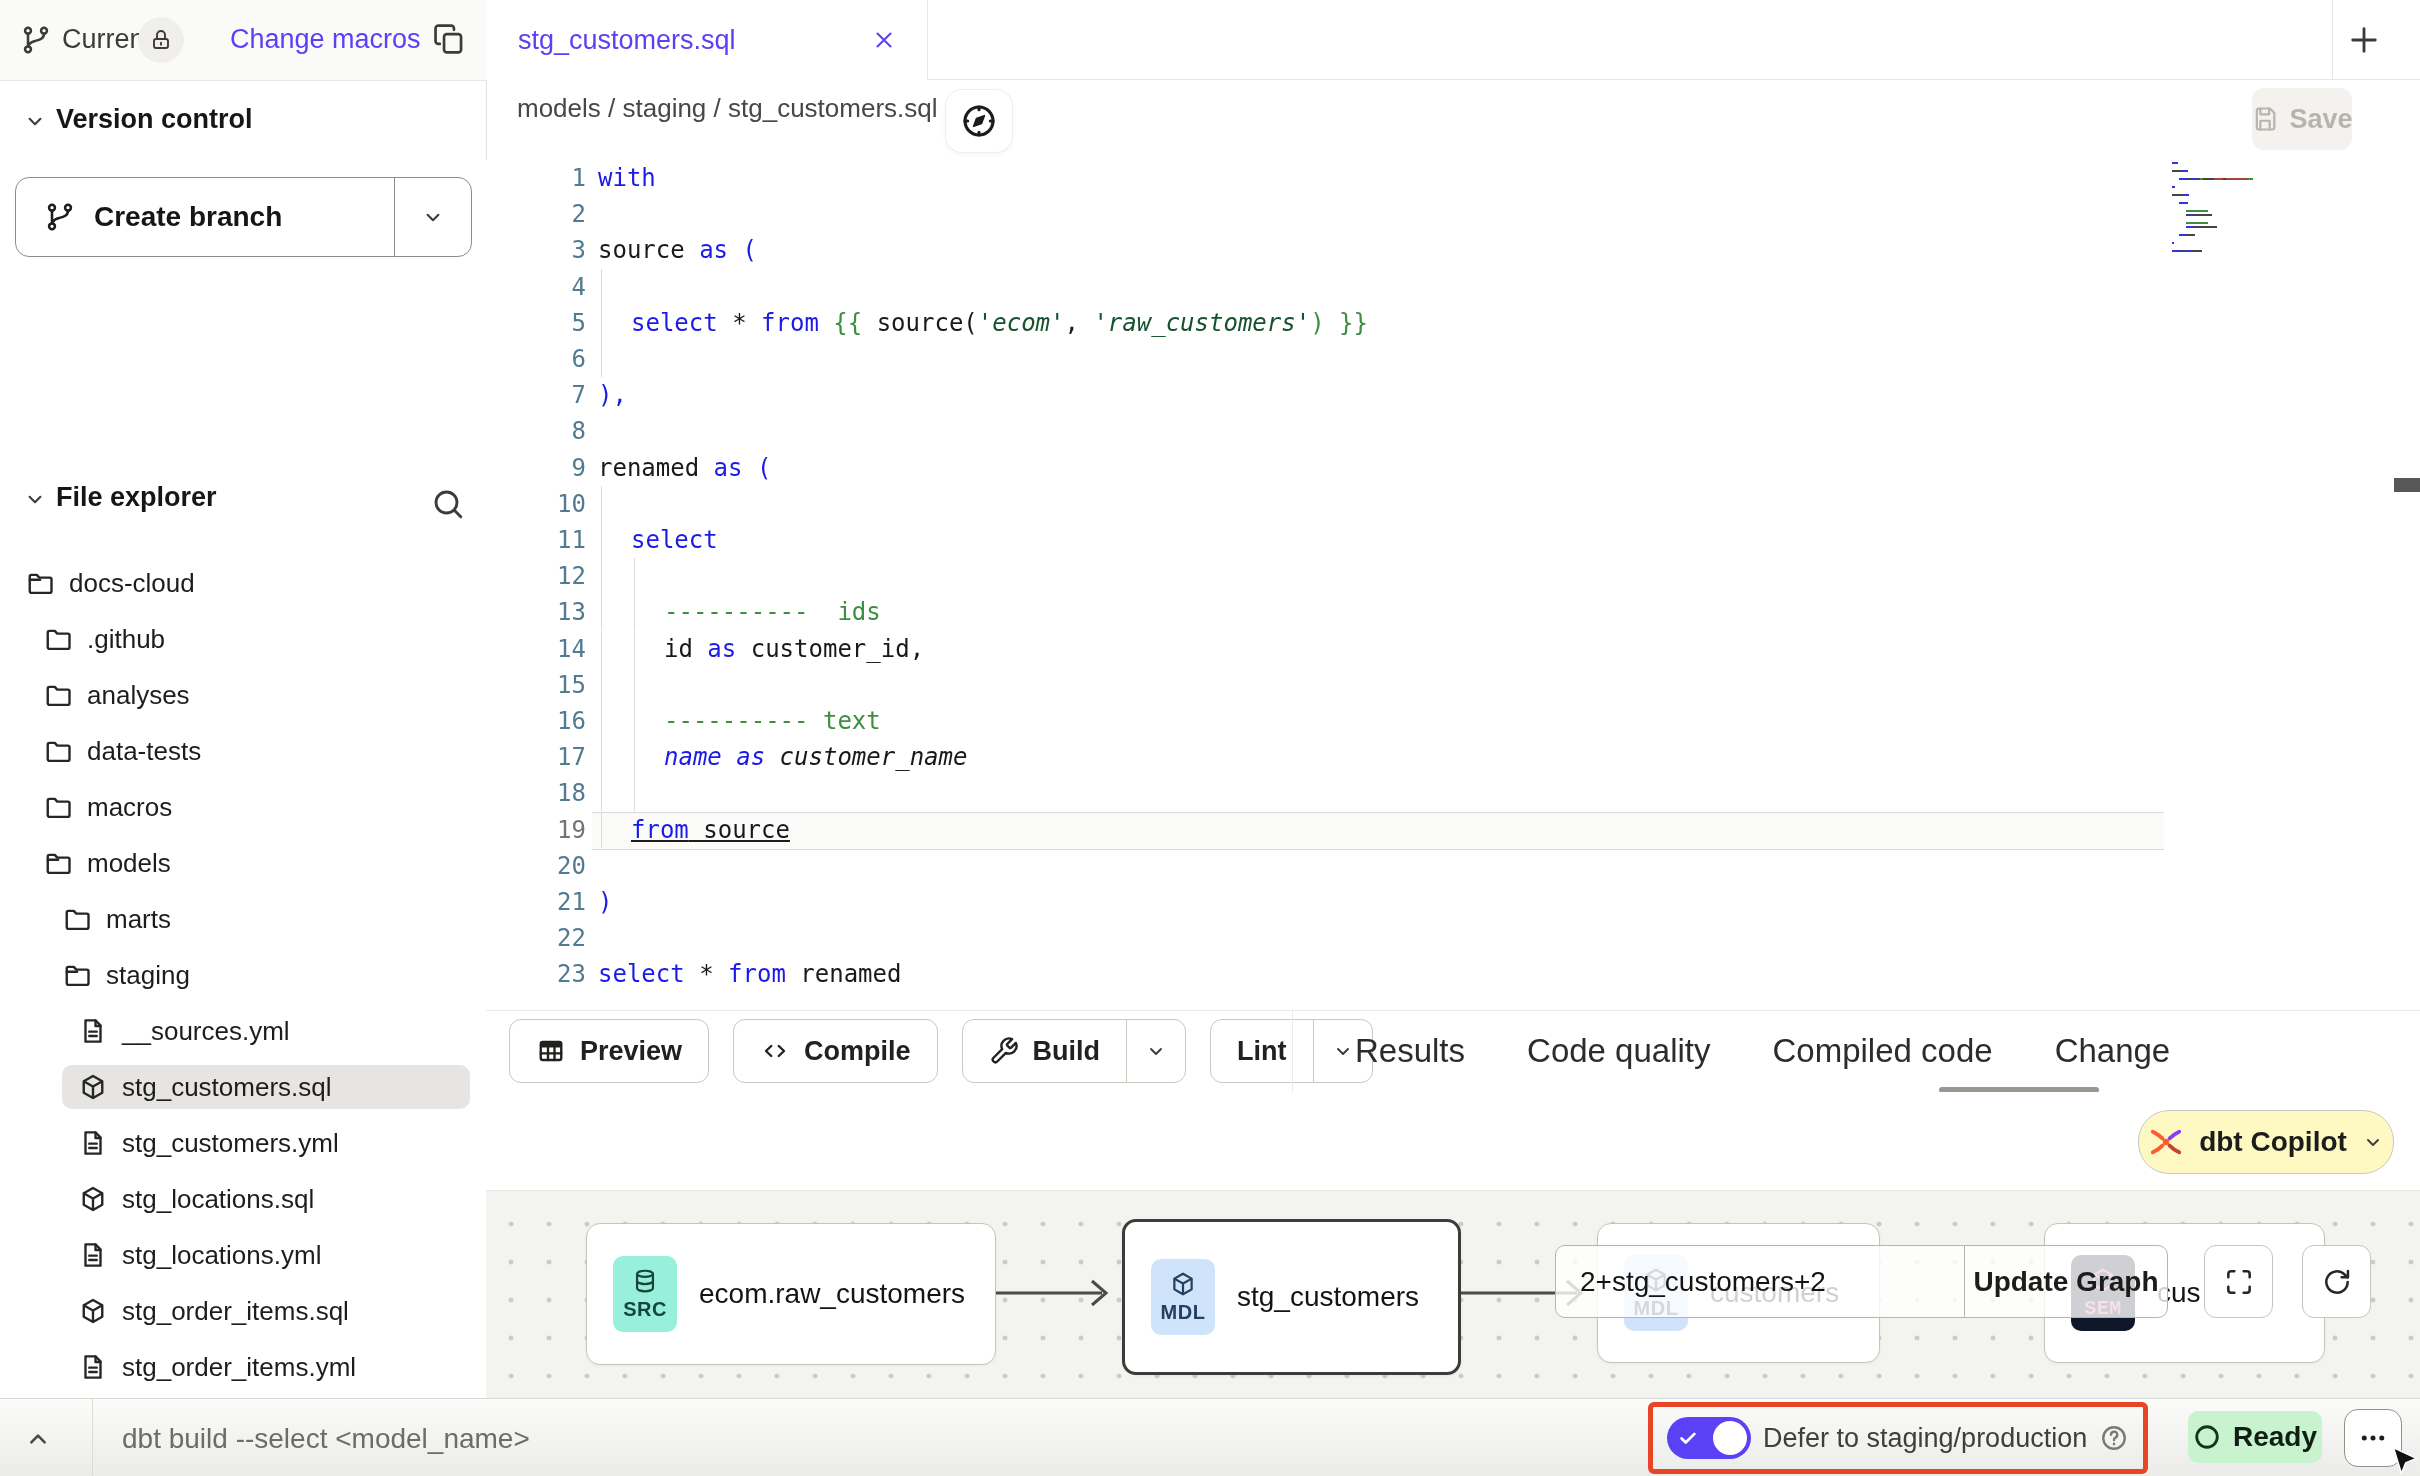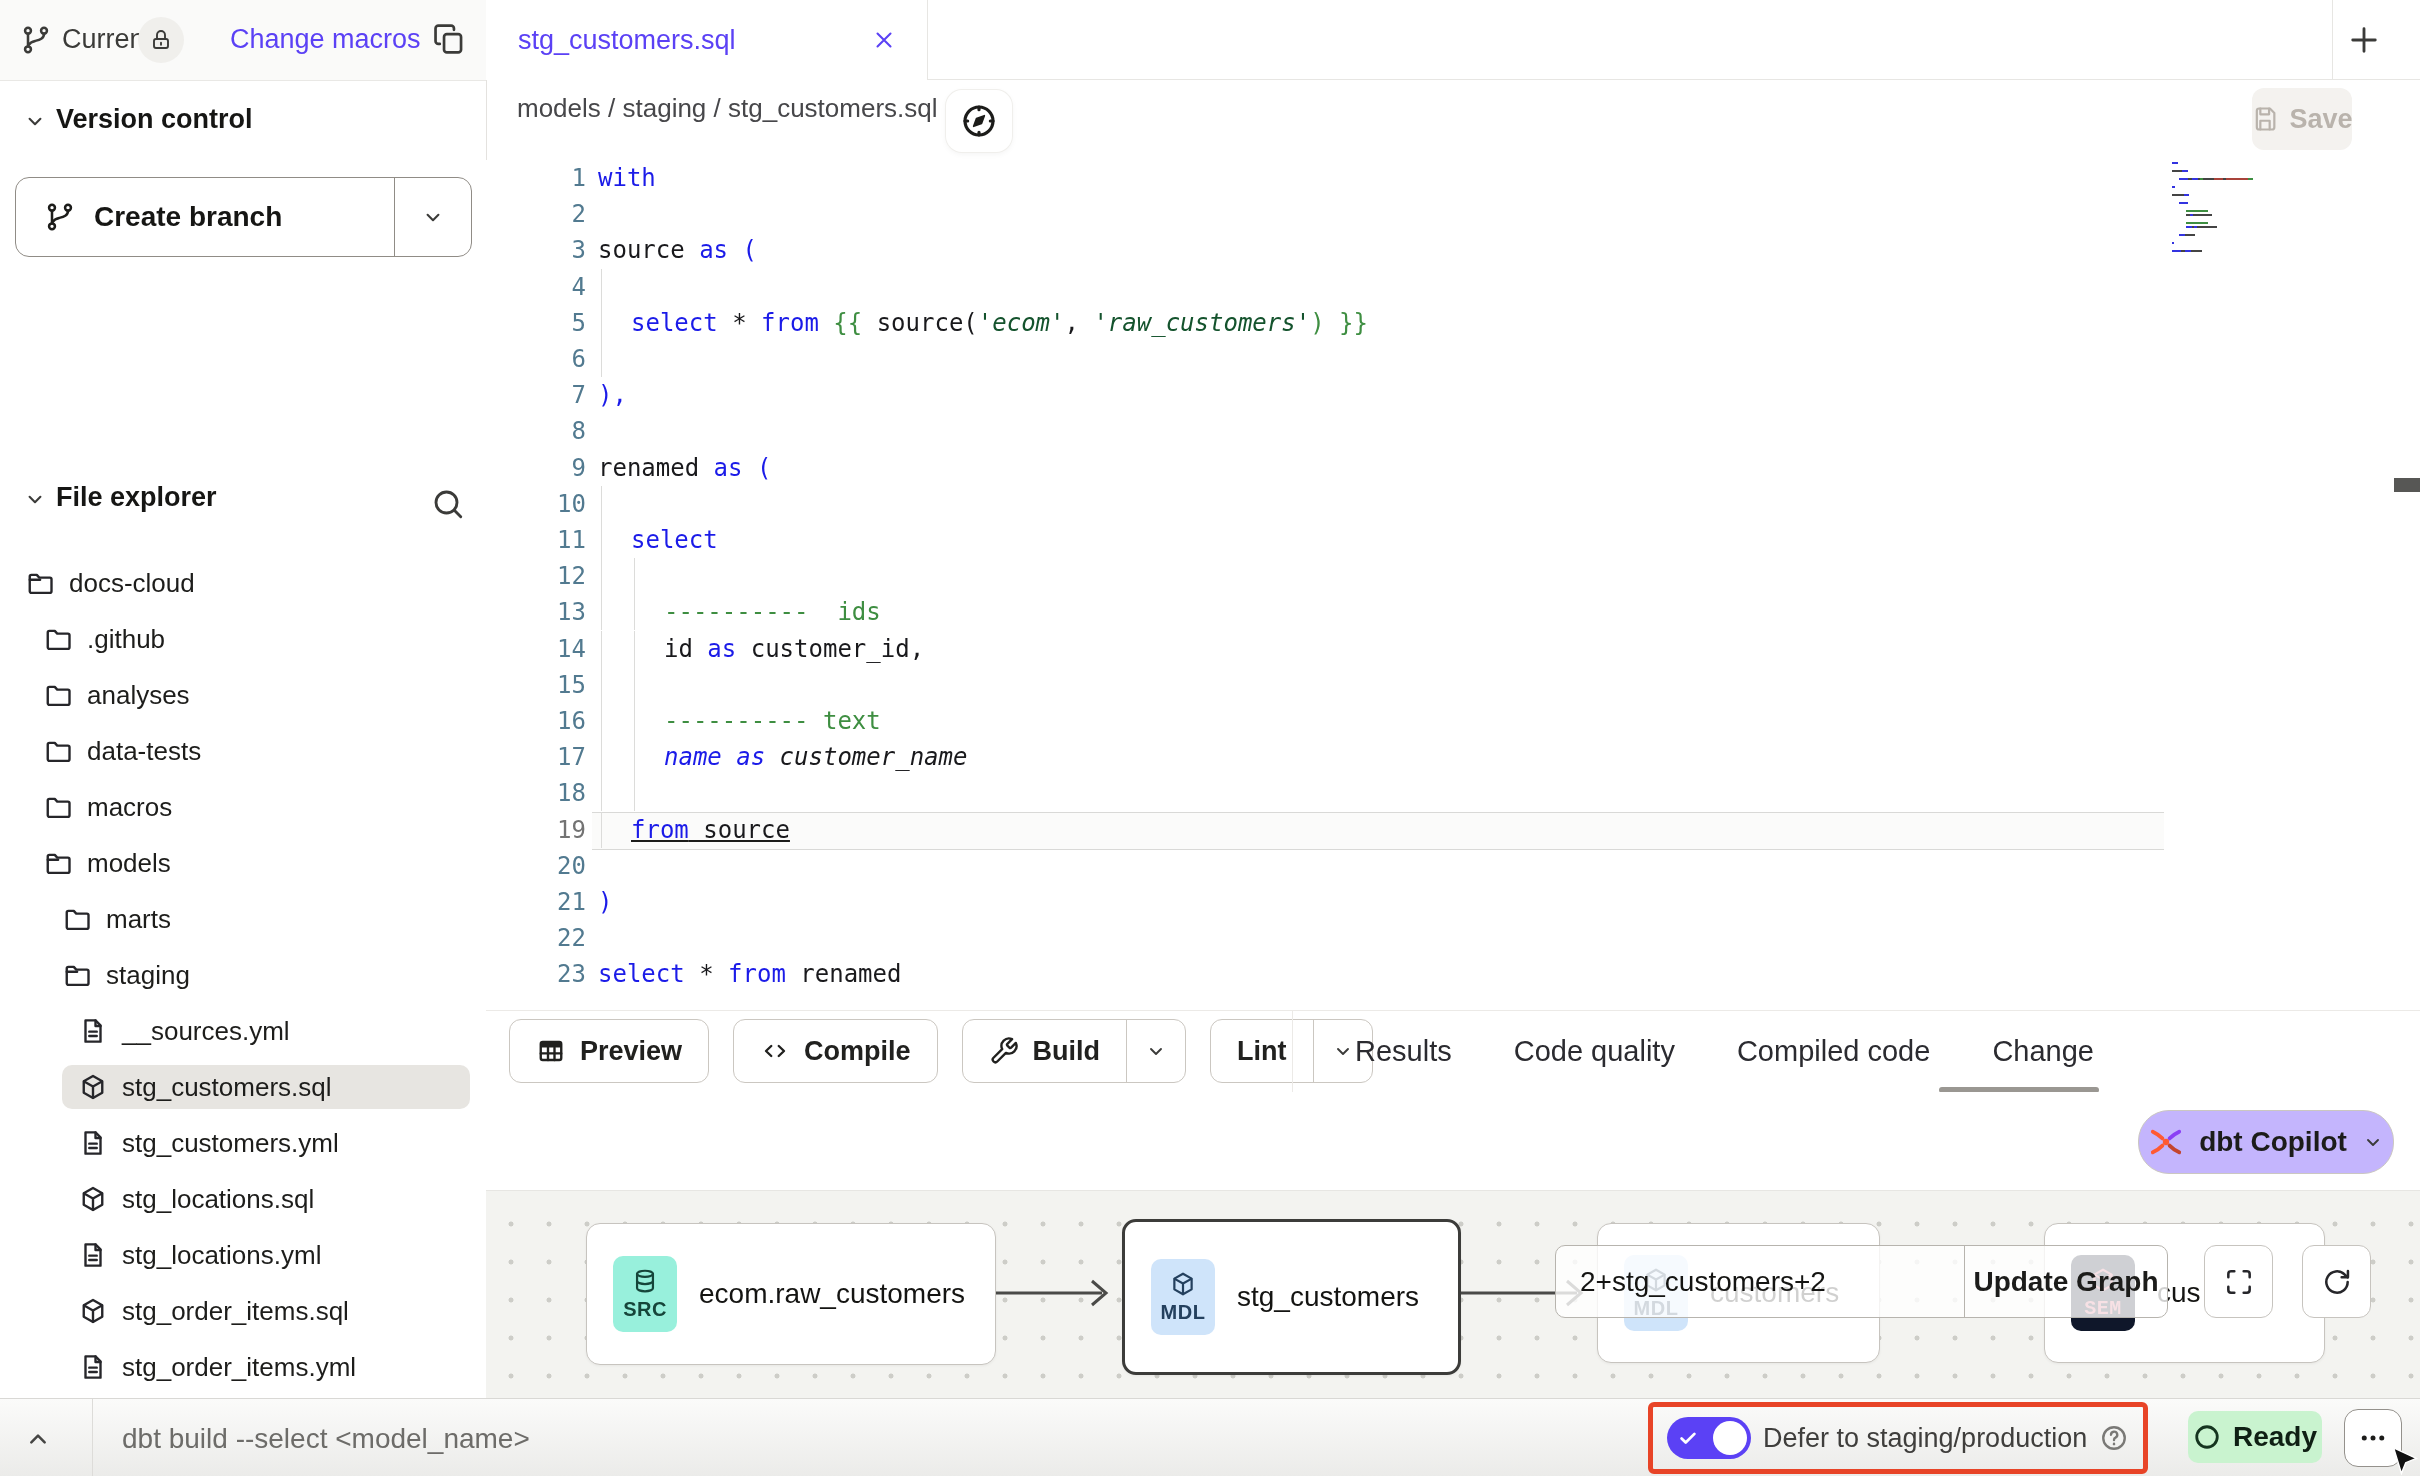--- a/index.html
+++ b/index.html
@@ -72,26 +72,26 @@
   
   #actionbar{left:486px;top:1010px;width:1934px;height:82px;background:#fff;border-top:1px solid #eceae7;}
   #act-buttons{position:absolute;left:23px;top:8px;height:64px;display:flex;gap:24px;}
   .btn{display:flex;align-items:stretch;border:1.5px solid #cbc7c1;border-radius:12px;background:#fff;cursor:pointer;}
   .btn .bmain{display:flex;align-items:center;gap:14px;padding:0 26px;font-size:27px;font-weight:600;color:#21211f;}
   .btn .bmain svg{width:30px;height:30px;}
   .btn .bdd{display:flex;align-items:center;justify-content:center;width:58px;border-left:1px solid #cbc7c1;color:#3b3b39;}
   .btn .bdd svg{width:24px;height:24px;}
   #act-divider{position:absolute;left:806px;top:0;width:1px;height:82px;background:#eceae7;}
   #panel-tabs{position:absolute;left:869px;top:0;height:80px;display:flex;gap:62px;align-items:center;}
-  .ptab{font-size:29px;font-weight:500;color:#2b2b30;cursor:pointer;white-space:nowrap;}
+  .ptab{font-size:33px;font-weight:500;color:#2b2b30;cursor:pointer;white-space:nowrap;}
   #tab-underline{position:absolute;left:1453px;top:76px;width:160px;height:6px;border-radius:3px;background:#9a9792;}
 
   
   #copilot-strip{left:486px;top:1092px;width:1934px;height:98px;background:#fff;}
-  #copilot-btn{position:absolute;left:1652px;top:18px;width:254px;height:62px;border:1.5px solid #cbc7c1;border-radius:31px;background:#c4b5fd;display:flex;align-items:center;justify-content:center;gap:14px;cursor:pointer;}
+  #copilot-btn{position:absolute;left:1652px;top:18px;width:254px;height:62px;border:1.5px solid #cbc7c1;border-radius:31px;background:#fef9c3;display:flex;align-items:center;justify-content:center;gap:14px;cursor:pointer;}
   #copilot-btn .lbl{font-size:28px;font-weight:600;color:#1c1c1a;}
   #copilot-btn .chev{width:24px;height:24px;}
 
   
   #lineage{left:486px;top:1190px;width:1934px;height:208px;background:#f3f3f0;border-top:1px solid #e7e6e3;
     background-image:radial-gradient(#cdcdc8 2.2px,transparent 2.8px);background-size:38px 38px;background-position:6px 14px;}
   .node{position:absolute;background:#fff;border:1.5px solid #c7c4bf;border-radius:14px;box-shadow:0 1px 3px rgba(0,0,0,.05);display:flex;align-items:center;}
   .node.sel{border:3px solid #3c3c3a;}
   .badge{width:64px;height:76px;border-radius:10px;margin-left:26px;display:flex;flex-direction:column;align-items:center;justify-content:center;gap:3px;}
   .badge svg{width:28px;height:28px;}

